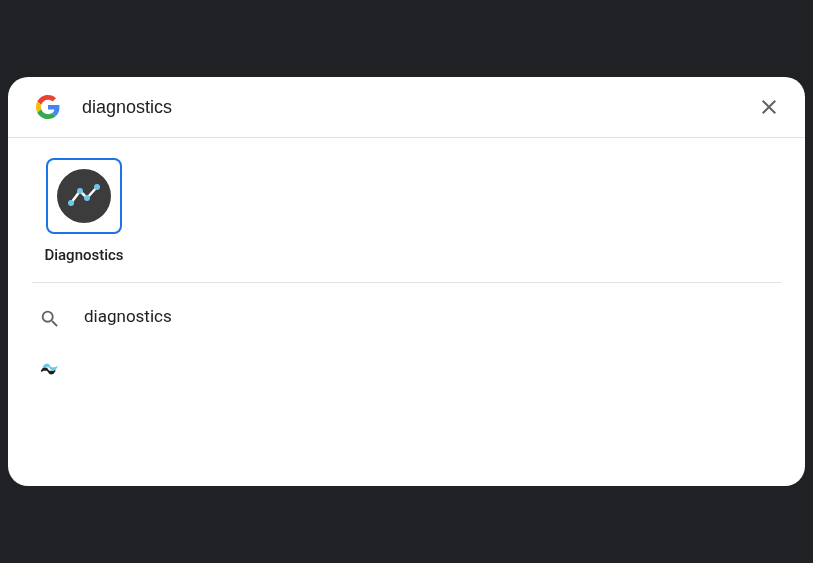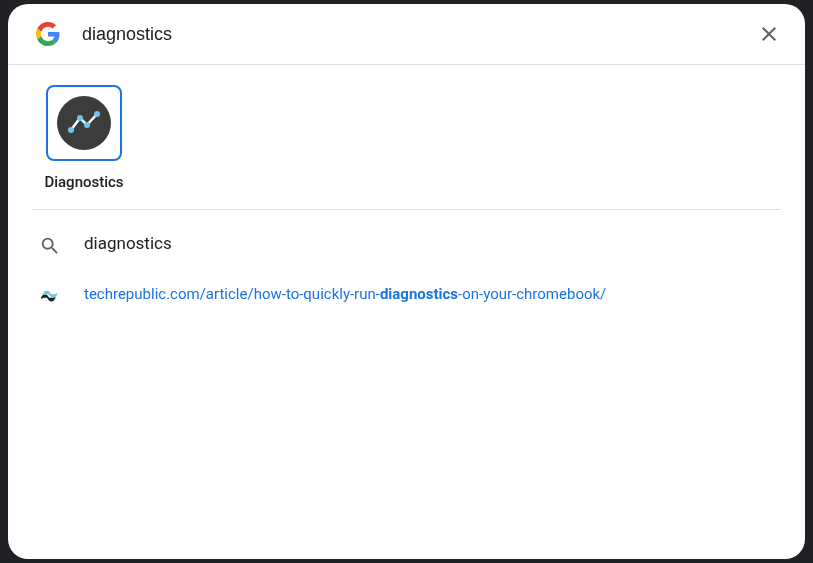--- a/index.html
+++ b/index.html
@@ -6,21 +6,21 @@
   html, body { width: 813px; height: 563px; }
   body {
     font-family: Roboto, "Segoe UI", Arial, sans-serif;
     background: #202124;
     display: flex;
     align-items: center;
     justify-content: center;
   }
   .launcher {
     width: 797px;
-    height: 555px;
+    height: 409px;
     background: #fff;
     border-radius: 20px;
     overflow: hidden;
     display: flex;
     flex-direction: column;
   }
   .search-bar {
     display: flex;
     align-items: center;
     padding: 18px 24px 18px 28px;
@@ -168,21 +168,18 @@
     </div>
 
     <div class="result-row">
       <div class="result-icon">
         <svg width="22" height="22" viewBox="0 0 24 24">
           <path fill="#202124" d="M3 14 C5 10, 8 10, 10 14 S15 18, 17 14" stroke="#202124" stroke-width="2" stroke-linecap="round"></path>
           <path fill="#6ec6e8" d="M5 10 C7 6, 10 6, 12 10 S17 14, 19 10" stroke="#6ec6e8" stroke-width="2" stroke-linecap="round"></path>
         </svg>
       </div>
       <div class="result-text">
-        <div class="result-url">
-          <span>techrepublic.com/article/how-to-quickly-run-</span><span class="bold">diagnostics</span><span>-on-your-chromebook/</span>
-        </div>
       </div>
     </div>
 
   </div>
 
 </div>
 
 </body></html>

